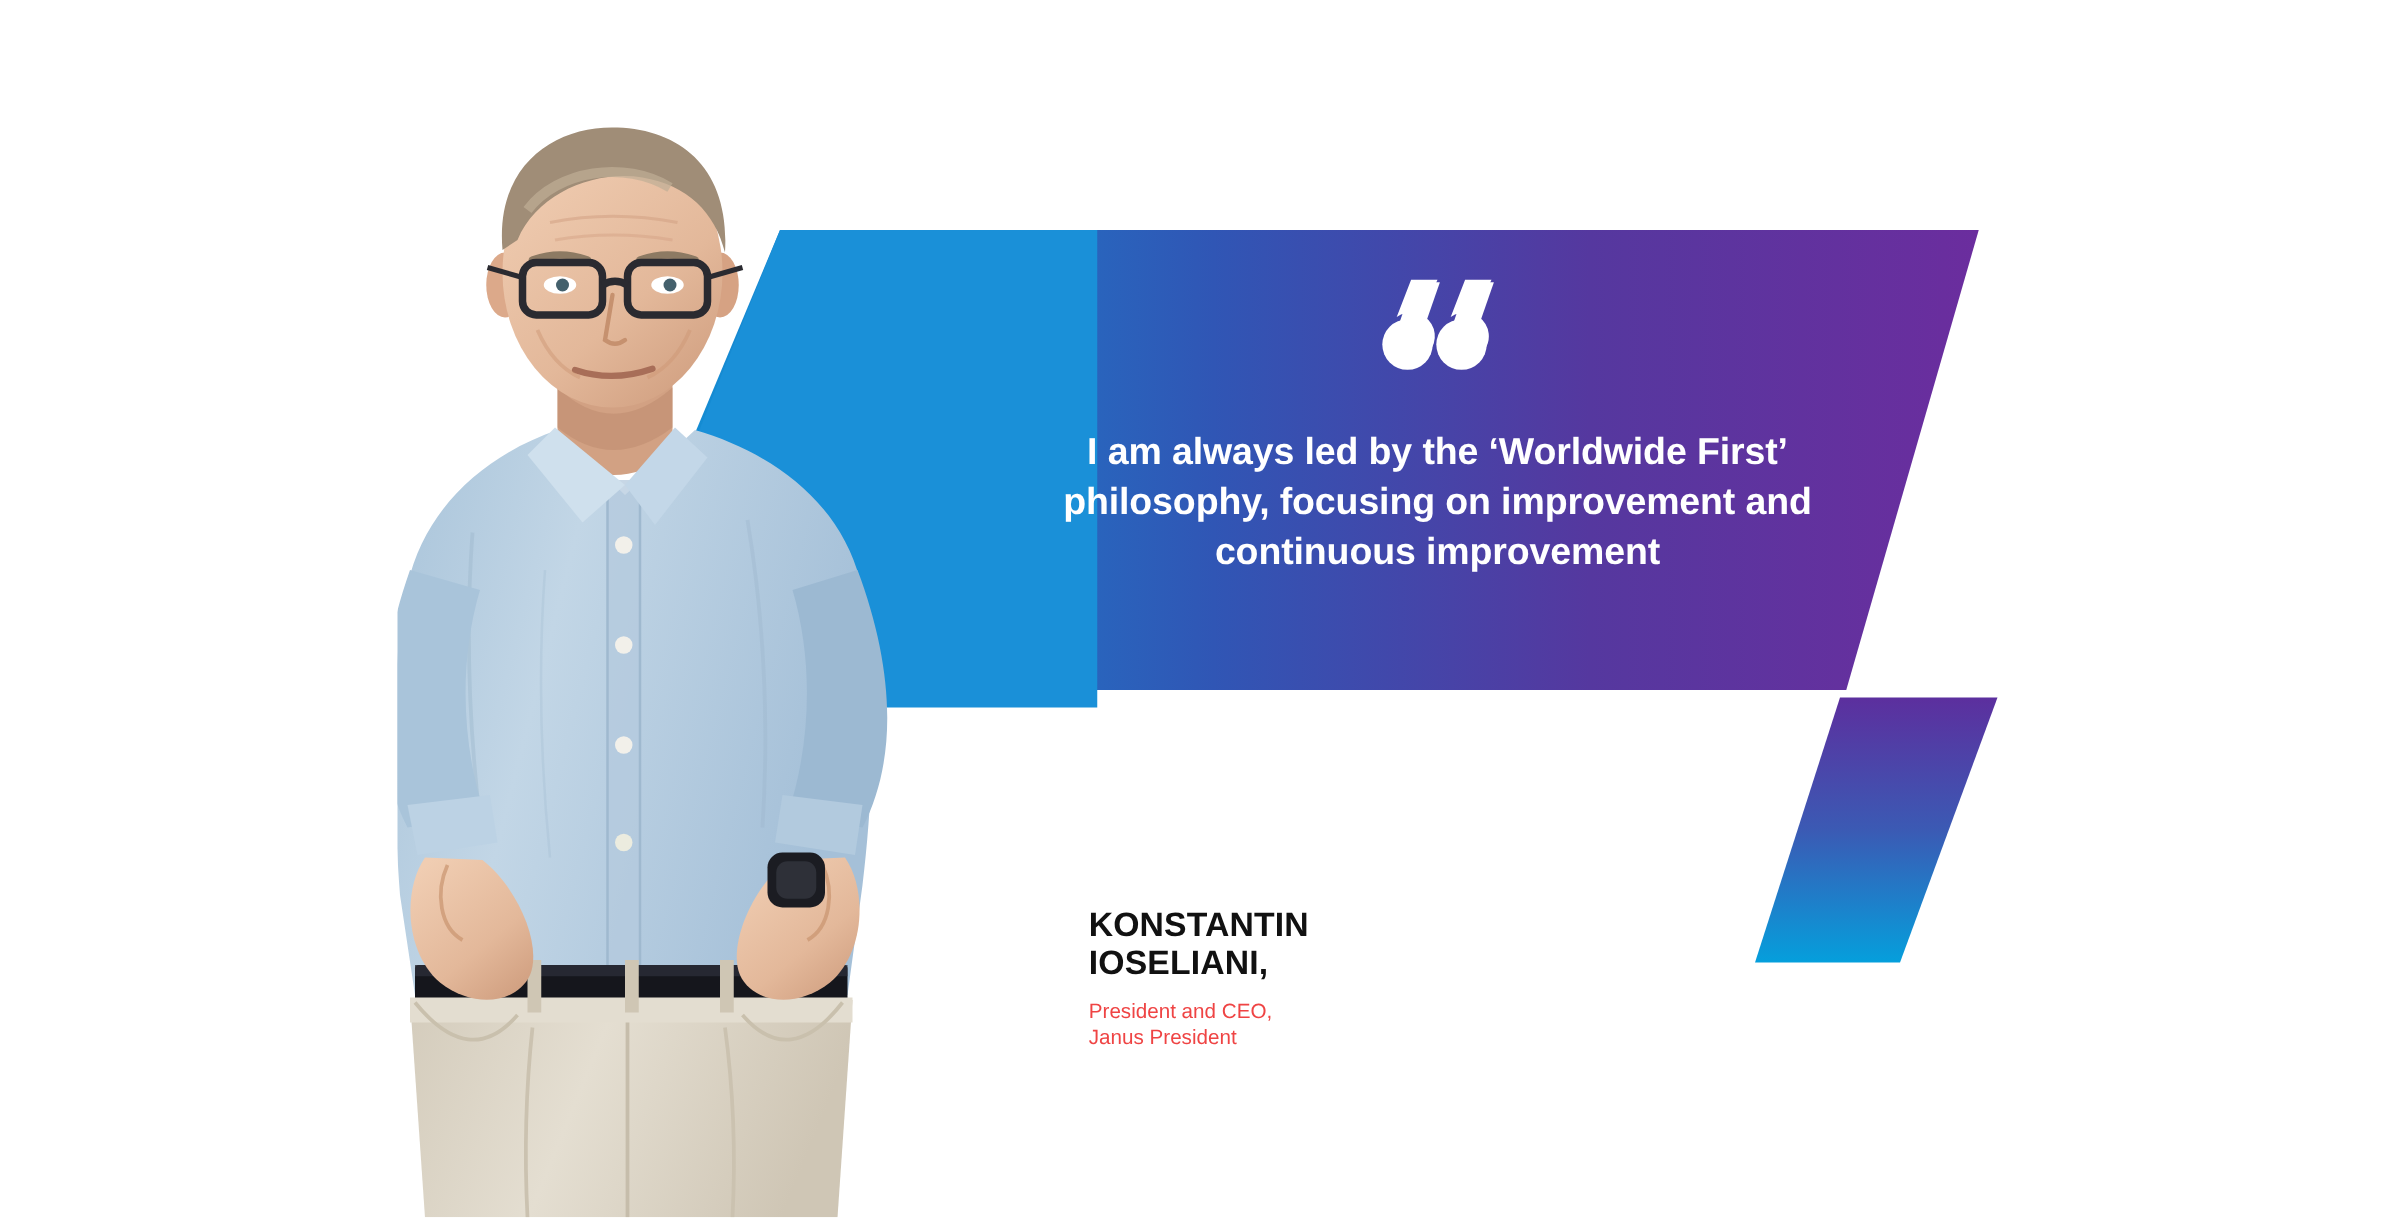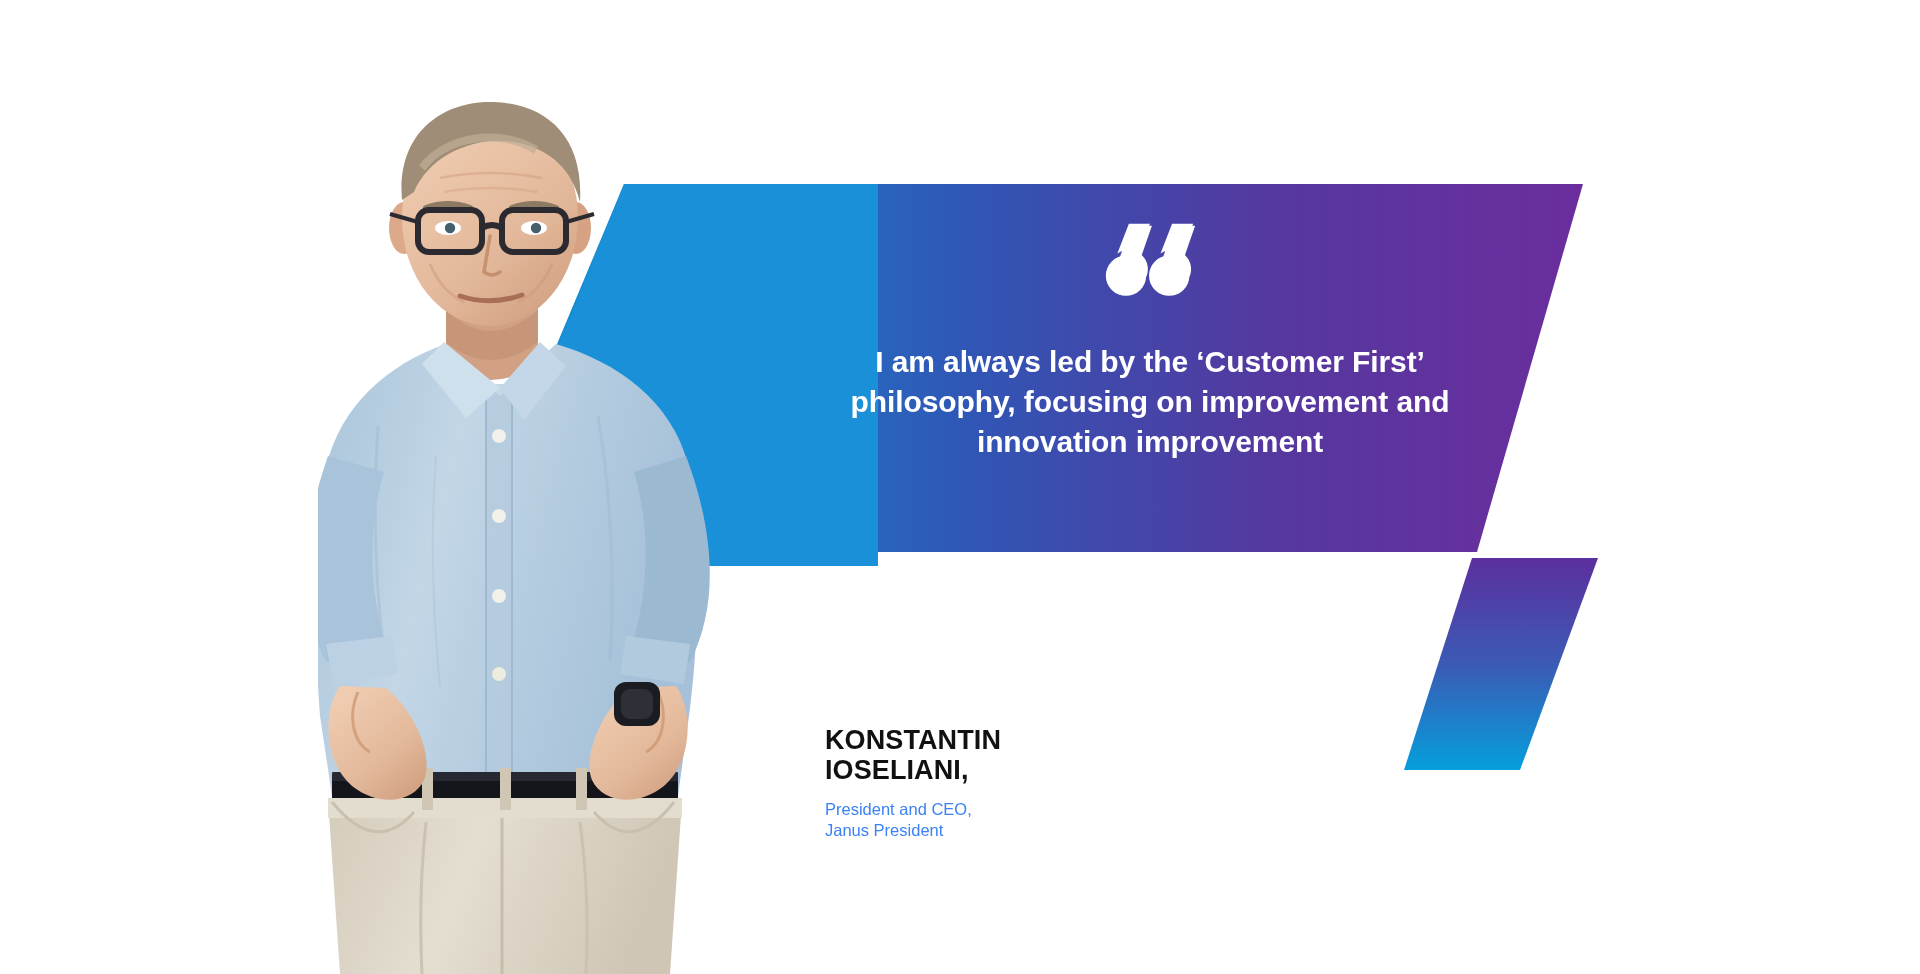--- a/index.html
+++ b/index.html
@@ -59,36 +59,36 @@
     line-height: 1.33;
     font-weight: 700;
     letter-spacing: -0.1px;
     margin: 0;
     text-align: center;
   }
   .quote-text .line { display: block; }
 
   .attribution {
     position: absolute;
-    left: 825px;
+    left: 871px;
     top: 725px;
     width: 420px;
     z-index: 5;
   }
   .attr-name {
     color: #111111;
     font-size: 27px;
     font-weight: 700;
     line-height: 1.12;
     letter-spacing: 0.1px;
     margin: 0 0 14px 0;
   }
   .attr-name .line { display: block; }
   .attr-role {
-    color: #3b82f6;
+    color: #ef4444;
     font-size: 16.5px;
     font-weight: 400;
     line-height: 1.22;
     margin: 0;
   }
   .attr-role .line { display: block; }
 </style>
 </head>
 <body>
 
@@ -247,23 +247,23 @@
     <svg class="quote-mark" viewBox="0 0 100 100" aria-hidden="true">
       <path fill="#ffffff" d="M9 58 a20 20 0 1 0 7-23 L28 4 h22 L30 48 a20 20 0 0 1 -21 10 Z"></path>
       <path fill="#ffffff" d="M54 58 a20 20 0 1 0 7-23 L73 4 h22 L75 48 a20 20 0 0 1 -21 10 Z"></path>
       <circle cx="25" cy="58" r="21" fill="#ffffff"></circle>
       <circle cx="70" cy="58" r="21" fill="#ffffff"></circle>
       <polygon fill="#ffffff" points="14,52 30,6 52,6 36,52"></polygon>
       <polygon fill="#ffffff" points="59,52 75,6 97,6 81,52"></polygon>
     </svg>
 
     <p class="quote-text">
-      <span class="line">I am always led by the ‘Customer First’</span>
+      <span class="line">I am always led by the ‘Worldwide First’</span>
       <span class="line">philosophy, focusing on improvement and</span>
-      <span class="line">innovation improvement</span>
+      <span class="line">continuous improvement</span>
     </p>
   </div>
 
   <div class="attribution">
     <p class="attr-name">
       <span class="line">KONSTANTIN</span>
       <span class="line">IOSELIANI,</span>
     </p>
     <p class="attr-role">
       <span class="line">President and CEO,</span>

